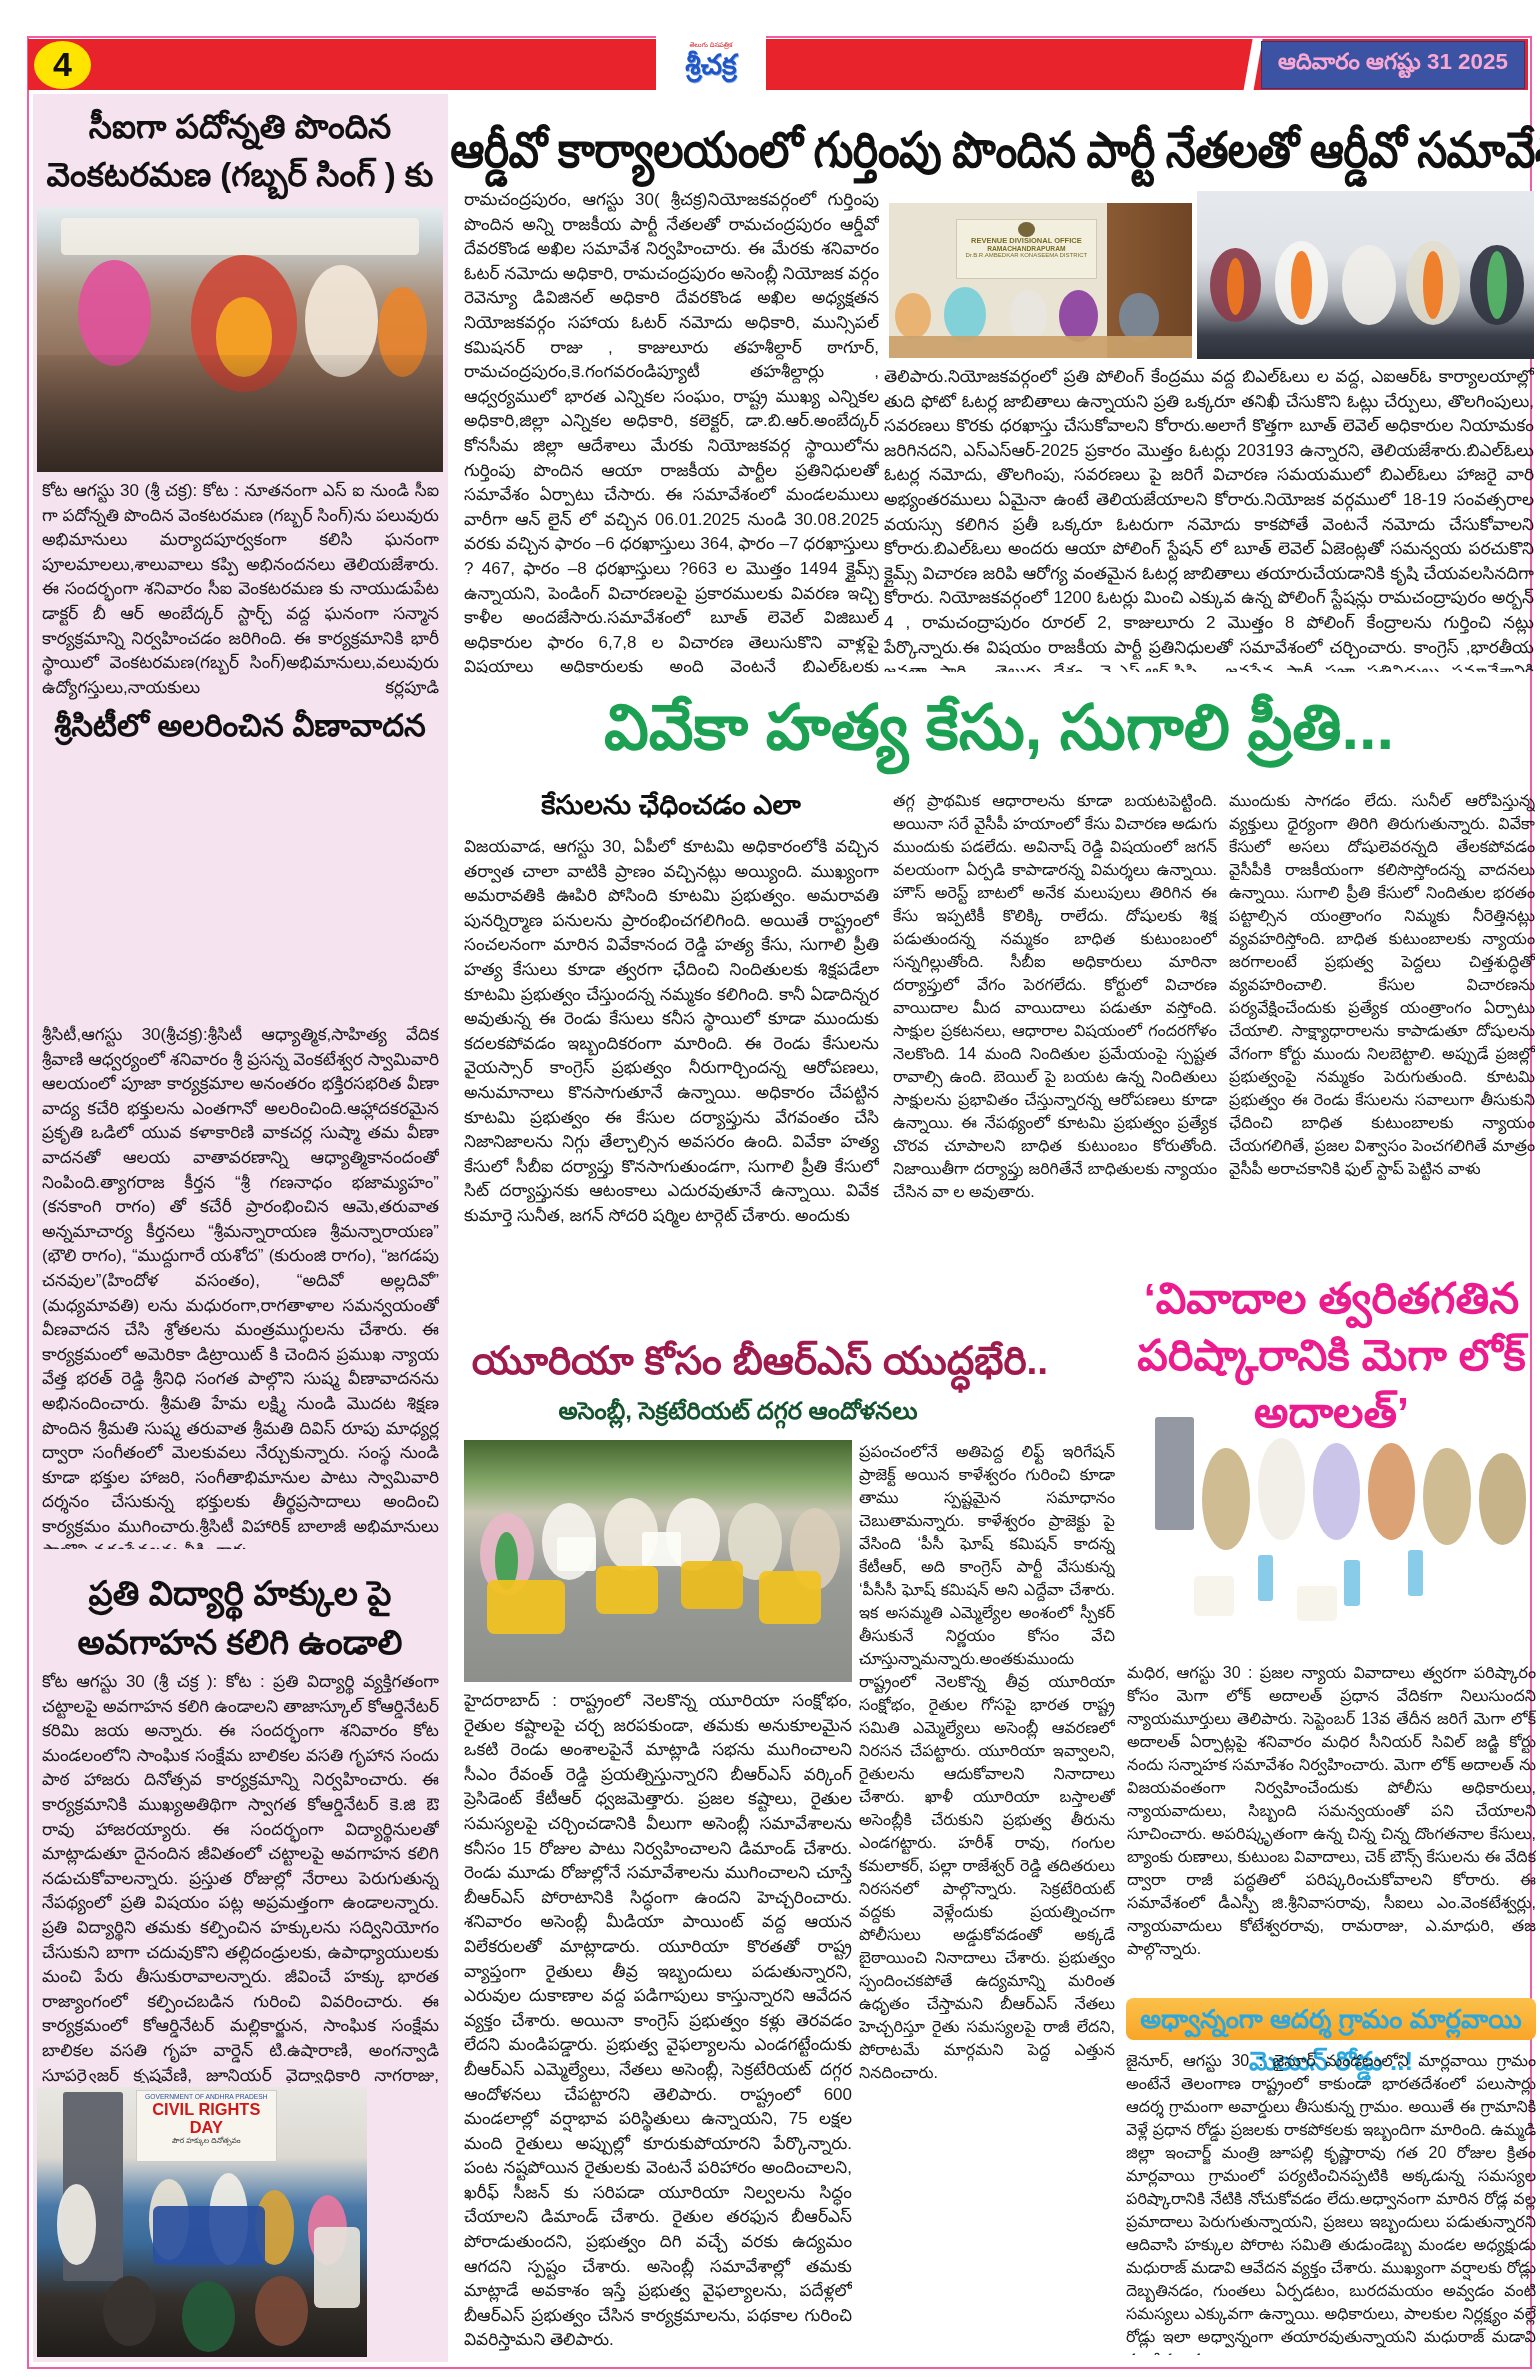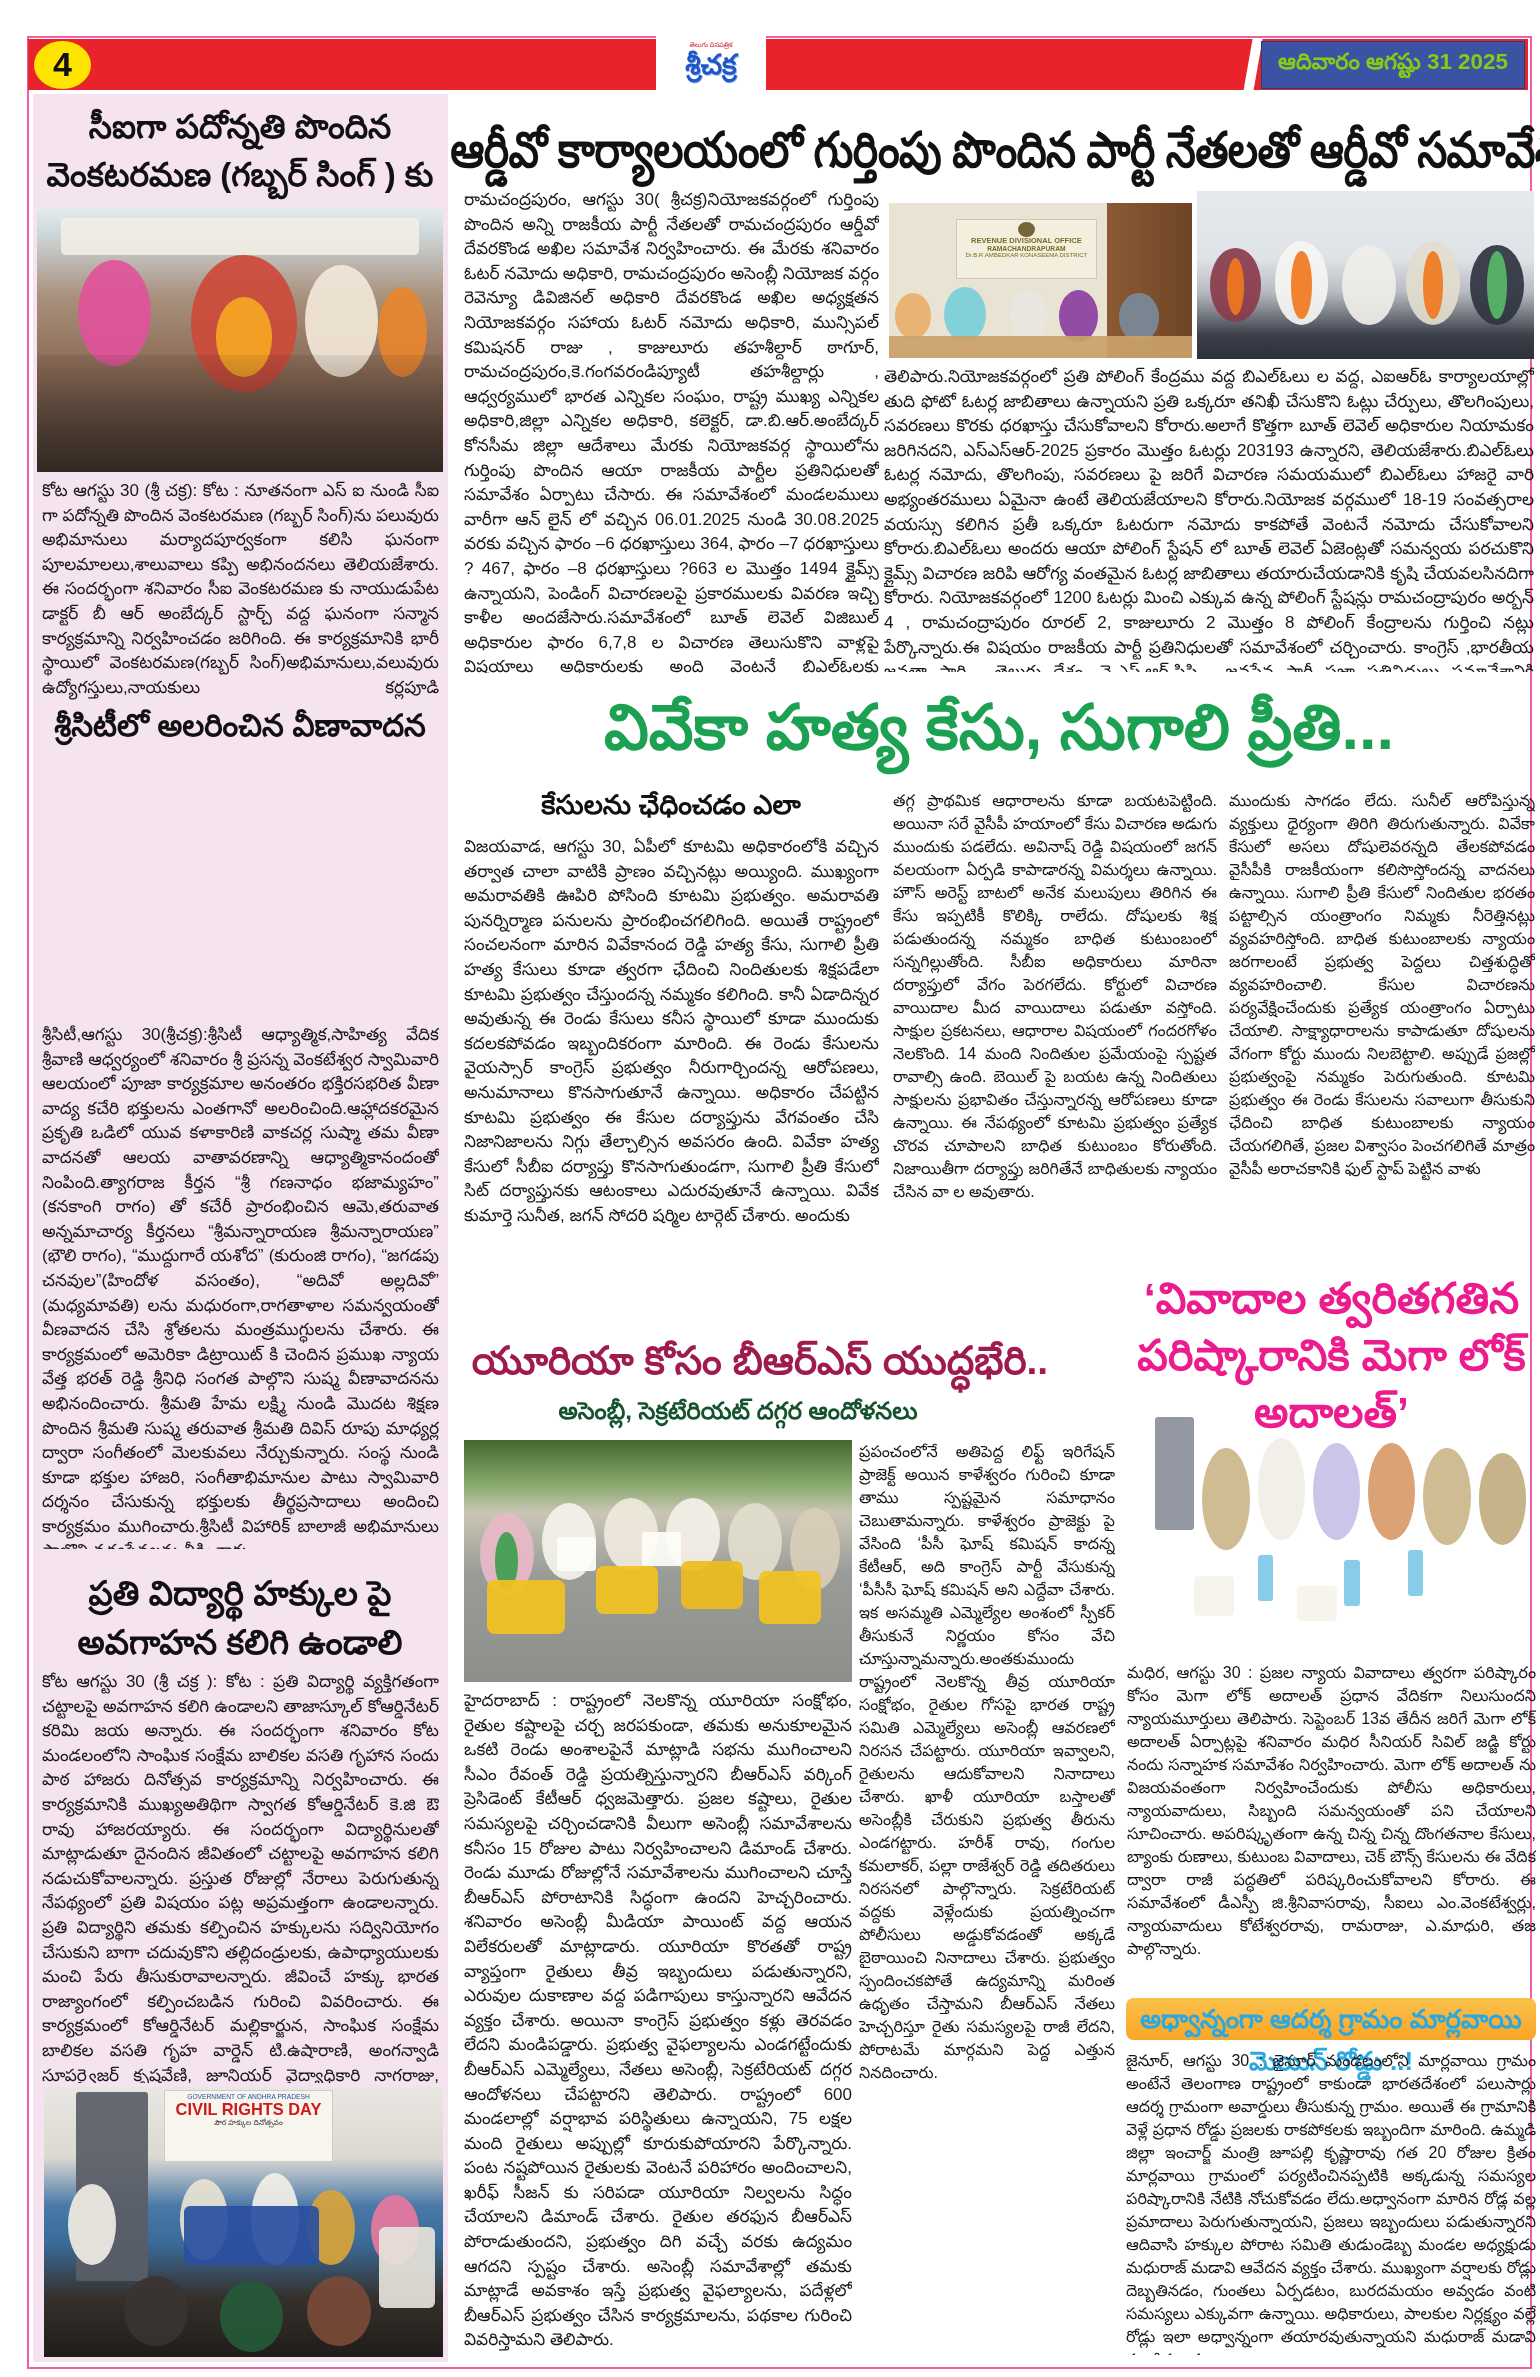--- a/index.html
+++ b/index.html
@@ -11,21 +11,21 @@
   .topbar{position:absolute;left:28px;top:39px;width:1500px;height:51px;background:#e8232b;}
   .pagenum{position:absolute;left:6px;top:1.5px;width:57px;height:48px;background:#ffe400;
            border-radius:50%;display:flex;align-items:center;justify-content:center;
            font-size:34px;font-weight:bold;color:#111;}
   .masthead{position:absolute;left:628px;top:-4.5px;width:110px;height:60px;background:#ffffff;
             display:flex;flex-direction:column;align-items:center;justify-content:center;}
   .masthead .tag{font-size:6.7px;color:#d01818;line-height:7.5px;}
   .masthead .name{font-size:28px;font-weight:bold;color:#1f57c8;text-shadow:0.7px 0.7px 0 #9db8e8;}
   .datebox{position:absolute;right:3px;top:1.5px;width:262px;height:46px;background:#3c53a4;
            border:1.5px solid #27397f;display:flex;align-items:center;justify-content:center;
-           color:#84cc16;font-size:22.4px;font-weight:bold;}
+           color:#f9a8d4;font-size:22.4px;font-weight:bold;}
   .datewedge{position:absolute;right:270px;top:-1.5px;width:10.4px;height:54px;background:#ffffff;
              transform:skewX(-10deg);}
   
   .pinkstrip{position:absolute;left:33px;top:94px;width:415px;height:2268px;background:#f6e3f0;}
   
   .abs{position:absolute;}
   .headline{font-weight:bold;color:#111;text-align:center;}
   .body{font-size:17px;line-height:24.6px;text-align:justify;overflow:hidden;color:#161616;}
   .body.small{font-size:16px;line-height:23px;}
   .photo{position:absolute;overflow:hidden;}
@@ -73,22 +73,22 @@
     <div class="b" style="left:84%;top:30%;width:12%;height:34%;background:#e8862f;"></div>
     <div class="b" style="left:0%;top:56%;width:100%;height:50%;border-radius:0;background:linear-gradient(180deg,rgba(40,32,28,.1),rgba(30,24,20,.75));"></div>
   </div>
   <div class="abs body" style="left:42px;top:479px;width:397px;height:222px;">కోట ఆగస్టు 30 (శ్రీ చక్ర): కోట : నూతనంగా ఎస్ ఐ నుండి సీఐ గా పదోన్నతి పొందిన వెంకటరమణ (గబ్బర్ సింగ్)ను పలువురు అభిమానులు మర్యాదపూర్వకంగా కలిసి ఘనంగా పూలమాలలు,శాలువాలు కప్పి అభినందనలు తెలియజేశారు. ఈ సందర్భంగా శనివారం సీఐ వెంకటరమణ కు నాయుడుపేట డాక్టర్ బీ ఆర్ అంబేద్కర్ స్టార్చ్ వద్ద ఘనంగా సన్మాన కార్యక్రమాన్ని నిర్వహించడం జరిగింది. ఈ కార్యక్రమానికి భారీ స్థాయిలో వెంకటరమణ(గబ్బర్ సింగ్)అభిమానులు,వలువురు ఉద్యోగస్తులు,నాయకులు కర్లపూడి రాంబాబు,ఎంబేటి.మస్తాన్,శేట్, తదితరులు పాల్గొన్నారు.</div>
 
   <div class="abs headline h-a2" style="left:40px;top:705px;width:400px;height:42px;">శ్రీసిటీలో అలరించిన వీణావాదన</div>
   <div class="abs body" style="left:42px;top:1023px;width:397px;height:526px;">శ్రీసిటీ,ఆగస్టు 30(శ్రీచక్ర):శ్రీసిటీ ఆధ్యాత్మిక,సాహిత్య వేదిక శ్రీవాణి ఆధ్వర్యంలో శనివారం శ్రీ ప్రసన్న వెంకటేశ్వర స్వామివారి ఆలయంలో పూజా కార్యక్రమాల అనంతరం భక్తిరసభరిత వీణా వాద్య కచేరి భక్తులను ఎంతగానో అలరించింది.ఆహ్లాదకరమైన ప్రకృతి ఒడిలో యువ కళాకారిణి వాకచర్ల సుష్మా తమ వీణా వాదనతో ఆలయ వాతావరణాన్ని ఆధ్యాత్మికానందంతో నింపింది.త్యాగరాజ కీర్తన “శ్రీ గణనాధం భజామ్యహం” (కనకాంగి రాగం) తో కచేరీ ప్రారంభించిన ఆమె,తరువాత అన్నమాచార్య కీర్తనలు “శ్రీమన్నారాయణ శ్రీమన్నారాయణ” (భౌలి రాగం), “ముద్దుగారే యశోద” (కురుంజి రాగం), “జగడపు చనవుల”(హిందోళ వసంతం), “అదివో అల్లదివో” (మధ్యమావతి) లను మధురంగా,రాగతాళాల సమన్వయంతో వీణవాదన చేసి శ్రోతలను మంత్రముగ్ధులను చేశారు. ఈ కార్యక్రమంలో అమెరికా డిట్రాయిట్ కి చెందిన ప్రముఖ న్యాయ వేత్త భరత్ రెడ్డి శ్రీనిధి సంగత పాల్గొని సుష్మ వీణావాదనను అభినందించారు. శ్రీమతి హేమ లక్ష్మి నుండి మొదట శిక్షణ పొందిన శ్రీమతి సుష్మ తరువాత శ్రీమతి దివిస్ రూపు మాధ్యర్ల ద్వారా సంగీతంలో మెలకువలు నేర్చుకున్నారు. సంస్థ నుండి కూడా భక్తుల హాజరి, సంగీతాభిమానుల పాటు స్వామివారి దర్శనం చేసుకున్న భక్తులకు తీర్థప్రసాదాలు అందించి కార్యక్రమం ముగించారు.శ్రీసిటీ విహారిక్ బాలాజీ అభిమానులు పాల్గొని వద్యసేవలను వీక్షించారు.</div>
 
   <div class="abs headline h-a3" style="left:40px;top:1569px;width:400px;height:103px;">ప్రతి విద్యార్థి హక్కుల పై అవగాహన కలిగి ఉండాలి</div>
   <div class="abs body" style="left:42px;top:1670px;width:397px;height:413px;">కోట ఆగస్టు 30 (శ్రీ చక్ర ): కోట : ప్రతి విద్యార్థి వ్యక్తిగతంగా చట్టాలపై అవగాహన కలిగి ఉండాలని తాజాస్కూల్ కోఆర్డినేటర్ కరిమి జయ అన్నారు. ఈ సందర్భంగా శనివారం కోట మండలంలోని సాంఘిక సంక్షేమ బాలికల వసతి గృహాన సందు పాఠ హాజరు దినోత్సవ కార్యక్రమాన్ని నిర్వహించారు. ఈ కార్యక్రమానికి ముఖ్యఅతిథిగా స్వాగత కోఆర్డినేటర్ కె.జి ఔ రావు హాజరయ్యారు. ఈ సందర్భంగా విద్యార్థినులతో మాట్లాడుతూ దైనందిన జీవితంలో చట్టాలపై అవగాహన కలిగి నడుచుకోవాలన్నారు. ప్రస్తుత రోజుల్లో నేరాలు పెరుగుతున్న నేపథ్యంలో ప్రతి విషయం పట్ల అప్రమత్తంగా ఉండాలన్నారు. ప్రతి విద్యార్థిని తమకు కల్పించిన హక్కులను సద్వినియోగం చేసుకుని బాగా చదువుకొని తల్లిదండ్రులకు, ఉపాధ్యాయులకు మంచి పేరు తీసుకురావాలన్నారు. జీవించే హక్కు భారత రాజ్యాంగంలో కల్పించబడిన గురించి వివరించారు. ఈ కార్యక్రమంలో కోఆర్డినేటర్ మల్లికార్జున, సాంఘిక సంక్షేమ బాలికల వసతి గృహ వార్డెన్ టి.ఉషారాణి, అంగన్వాడి సూపర్వైజర్ కృష్ణవేణి, జూనియర్ వైద్యాధికారి నాగరాజు, హాస్టల్ విద్యార్థినులు ఉన్నారు</div>
-  <div class="photo" style="left:37px;top:2087px;width:399px;height:270px;
-       background:linear-gradient(180deg,#e9e7e2 0%,#dcd9d2 26%,#4a79a8 44%,#3a6a98 58%,#35302b 78%,#201d1a 100%);margin-left:7px;">
+  <div class="photo" style="left:37px;top:2087px;width:330px;height:270px;
+       background:linear-gradient(180deg,#e9e7e2 0%,#dcd9d2 26%,#4a79a8 44%,#3a6a98 58%,#35302b 78%,#201d1a 100%);">
     <div class="b" style="left:8%;top:2%;width:18%;height:70%;border-radius:3px;background:#5a5d66;"></div>
     <div class="sign" style="left:30%;top:1%;width:42%;height:26%;border:0.7px solid #ccc;">
       <div style="font-size:6.7px;color:#2a4fa0;margin-top:2.2px;">GOVERNMENT OF ANDHRA PRADESH</div>
       <div style="font-size:16.4px;font-weight:bold;color:#d01818;line-height:18px;">CIVIL RIGHTS DAY</div>
       <div style="font-size:7.5px;color:#333;">పౌర హక్కుల దినోత్సవం</div>
     </div>
     <div class="b" style="left:6%;top:36%;width:12%;height:30%;background:#f0ede4;"></div>
     <div class="b" style="left:34%;top:34%;width:12%;height:30%;background:#e8e2d2;"></div>
     <div class="b" style="left:52%;top:32%;width:12%;height:34%;background:#f2efe6;"></div>
     <div class="b" style="left:66%;top:38%;width:12%;height:28%;background:#d8a43a;"></div>

